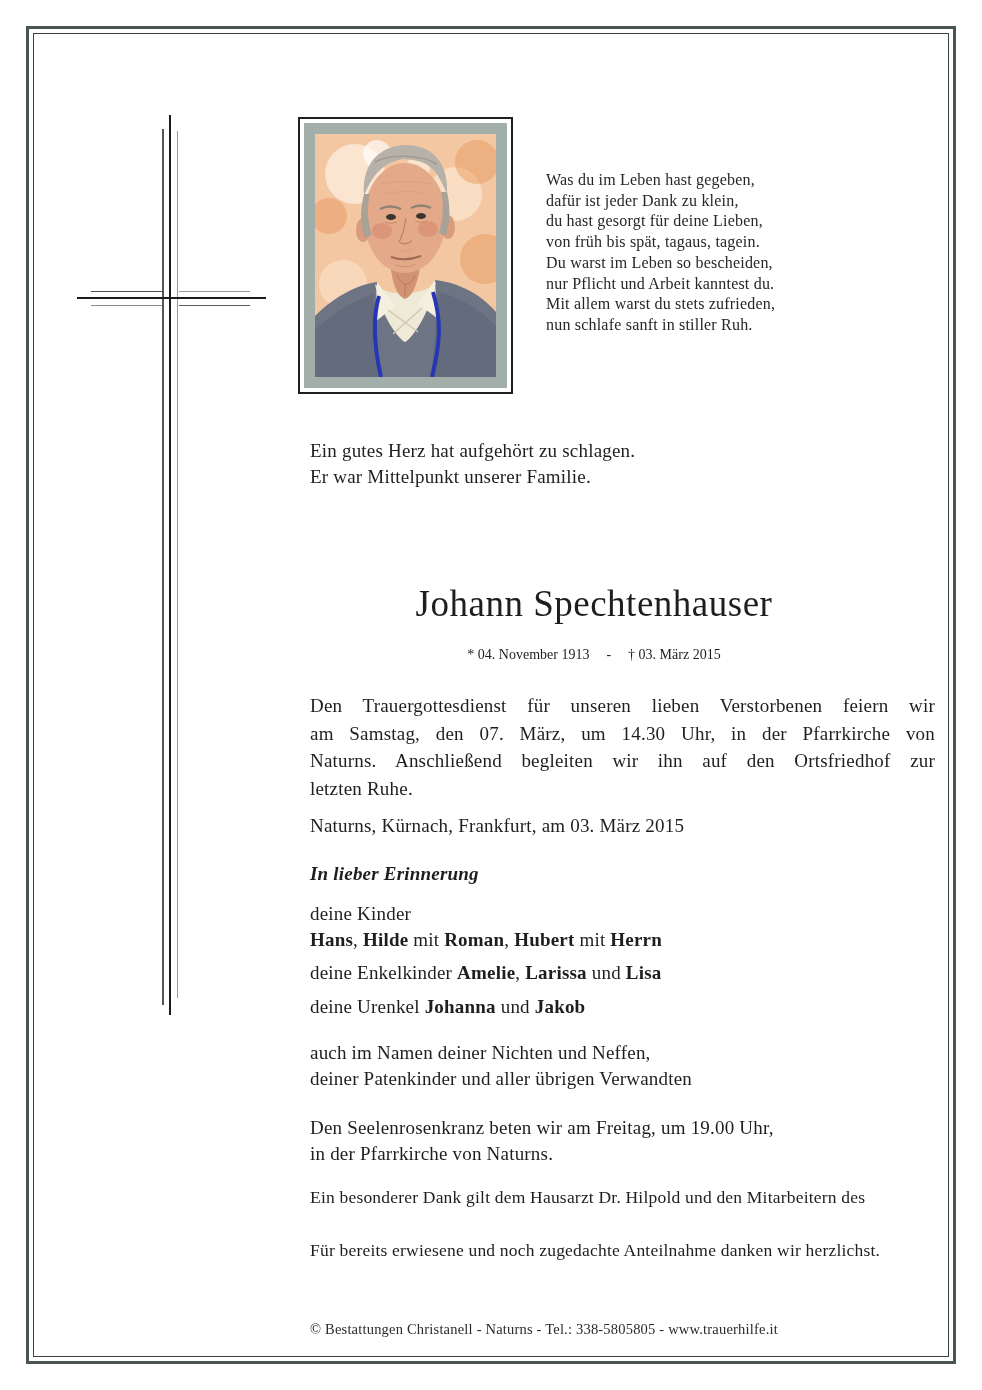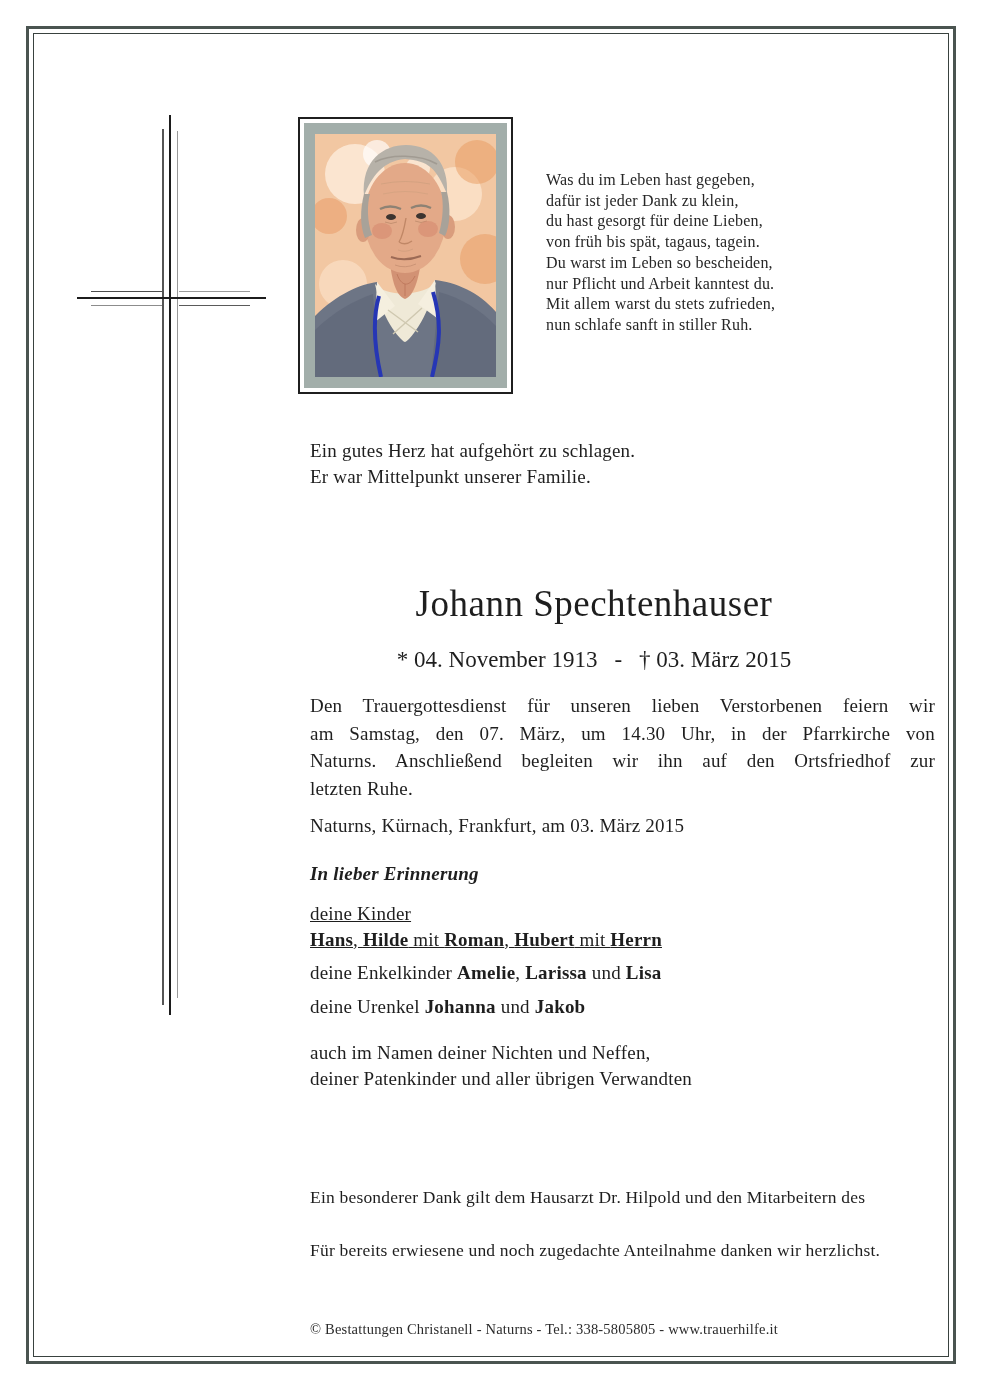--- a/index.html
+++ b/index.html
@@ -21,21 +21,21 @@
   .photo-mat { width:100%; height:100%; box-sizing:border-box; border:11px solid #a2aeaa; }
   .portrait { display:block; width:100%; height:100%; }
 
   .poem { left:546px; top:170px; font-size:16px; line-height:20.7px; color:#262626; letter-spacing:0.2px; }
 
   .col { left:310px; width:625px; }
   .body-text { font-size:19px; line-height:26px; letter-spacing:0.2px; }
   .service-par { font-size:19px; line-height:27.5px; letter-spacing:0.2px; }
   .jline { text-align:justify; text-align-last:justify; }
   .name-block { left:310px; width:568px; top:582px; text-align:center; font-size:37px; letter-spacing:0.5px; white-space:nowrap; }
-  .dates-block { left:310px; width:568px; top:647px; font-size:23px; display:flex; justify-content:center; gap:17px; }
+  .dates-block { left:310px; width:568px; top:647px; font-size:14px; display:flex; justify-content:center; gap:17px; }
   .bold { font-weight:bold;font-style:italic; }
   .small-text { font-size:17.5px; line-height:24.5px; letter-spacing:0.2px; }
   .footer-credit { left:310px; top:1321px; font-size:14.5px; color:#2a2a2a; letter-spacing:0.2px; }
   b { font-weight:bold; }
 </style>
 </head>
 <body>
 
 <div class="page">
 
@@ -145,34 +145,38 @@
     <div class="jline">Den Trauergottesdienst für unseren lieben Verstorbenen feiern wir</div>
     <div class="jline">am Samstag, den 07. März, um 14.30 Uhr, in der Pfarrkirche von</div>
     <div class="jline">Naturns. Anschließend begleiten wir ihn auf den Ortsfriedhof zur</div>
     <div>letzten Ruhe.</div>
   </div>
 
   <div class="abs col body-text" style="top:813px;">Naturns, Kürnach, Frankfurt, am 03. März 2015</div>
 
   <div class="abs col body-text bold" style="top:861px;">In lieber Erinnerung</div>
 
-  <div class="abs col body-text" style="top:901px;text-decoration:underline;">
+  <div class="abs col body-text" style="top:901px;">
     <div>deine Kinder</div>
     <div><b>Hans</b><span>, </span><b>Hilde</b><span> mit </span><b>Roman</b><span>, </span><b>Hubert</b><span> mit </span><b>Herrn</b></div>
   </div>
 
   <div class="abs col body-text" style="top:960px;"><span>deine Enkelkinder </span><b>Amelie</b><span>, </span><b>Larissa</b><span> und </span><b>Lisa</b></div>
 
   <div class="abs col body-text" style="top:994px;"><span>deine Urenkel </span><b>Johanna</b><span> und </span><b>Jakob</b></div>
 
   <div class="abs col body-text" style="top:1040px;">
     <div>auch im Namen deiner Nichten und Neffen,</div>
     <div>deiner Patenkinder und aller übrigen Verwandten</div>
   </div>
 
+  <div class="abs col body-text" style="top:1115px;">
+    <div>Den Seelenrosenkranz beten wir am Freitag, um 19.00 Uhr,</div>
+    <div>in der Pfarrkirche von Naturns.</div>
+  </div>
 
   <div class="abs col small-text" style="top:1185px;">
     <div>Ein besonderer Dank gilt dem Hausarzt Dr. Hilpold und den Mitarbeitern des</div>
   </div>
 
   <div class="abs col small-text" style="top:1238px;">Für bereits erwiesene und noch zugedachte Anteilnahme danken wir herzlichst.</div>
 
   <div class="abs footer-credit">© Bestattungen Christanell - Naturns - Tel.: 338-5805805 - www.trauerhilfe.it</div>
 
 </div>

